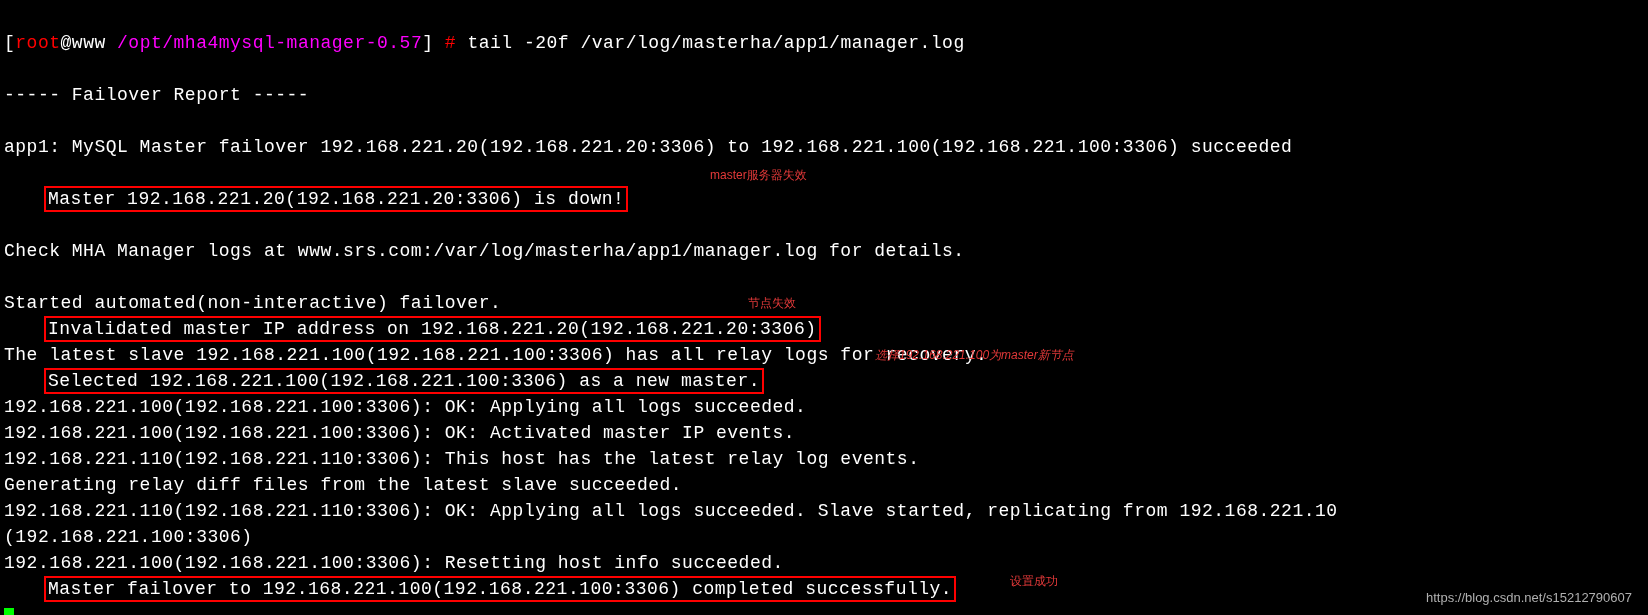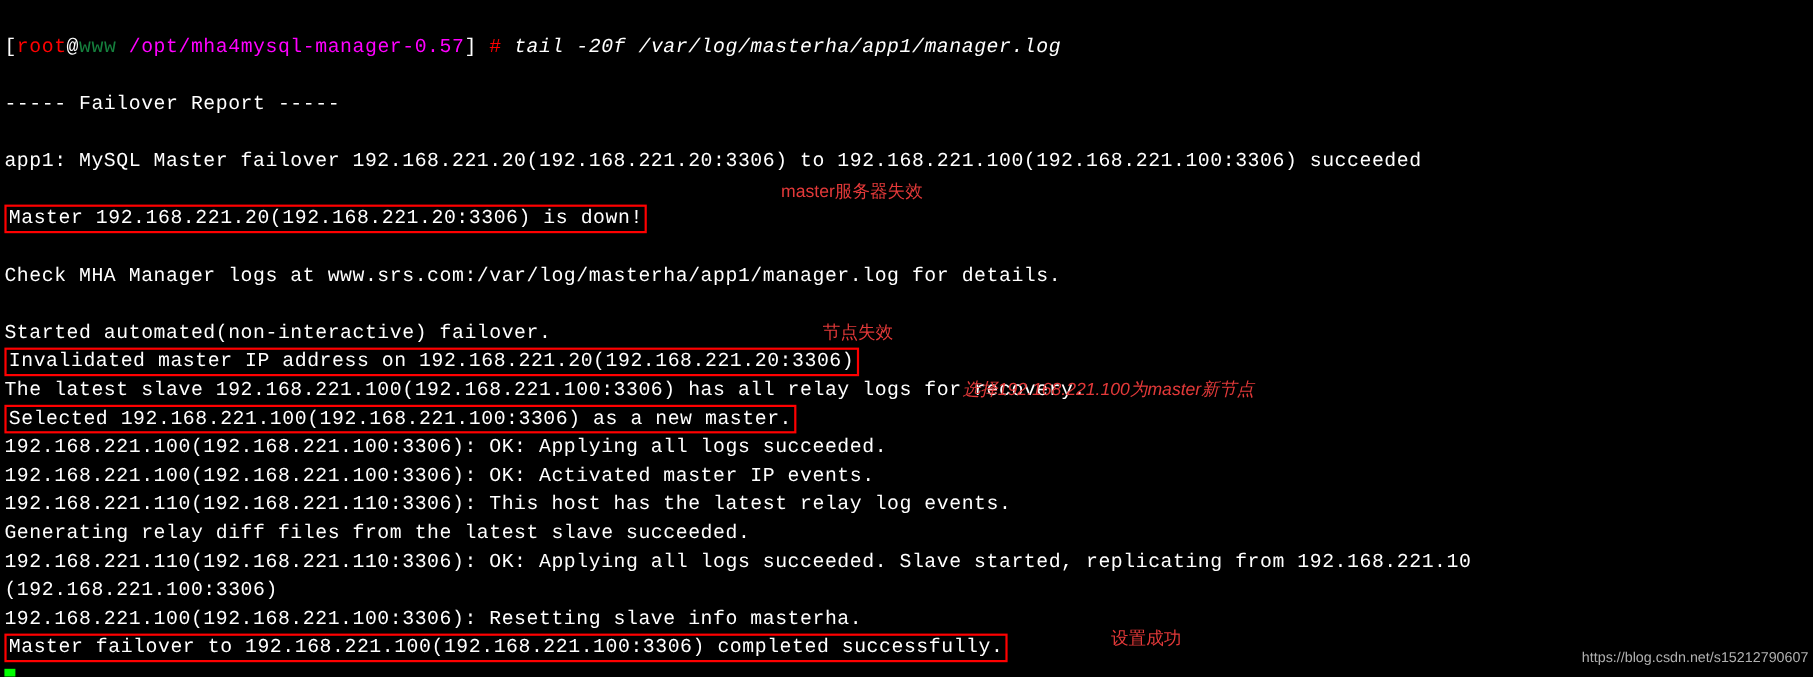--- a/index.html
+++ b/index.html
@@ -16,47 +16,48 @@
     overflow: hidden;
     position: relative;
   }
   .terminal {
     padding: 4px 4px;
     white-space: pre;
   }
   .bracket { color: #ffffff; }
   .uroot { color: #ff0000; }
   .at { color: #ffffff; }
-  .host { color: #15803d; }
+  .host { color: #ffffff; }
   .path { color: #ff00ff; text-align: right; }
   .hash { color: #ff0000; }
-  .cmd { color: #ffffff; font-style: italic; }
+  .cmd { color: #ffffff; }
   .boxed {
     border: 2px solid #ff0000;
     padding: 0 2px;
     display: inline-block;
     line-height: 22px;
+    margin-left: 40px;
   }
   .annotation {
     color: #e33939;
     font-family: "Microsoft YaHei", Arial, sans-serif;
-    font-size: 16px;
+    font-size: 12px;
     letter-spacing: 0;
     position: absolute;
   }
   .cursor {
     display: inline-block;
     width: 10px;
     height: 20px;
     background: #00ff00;
     vertical-align: bottom;
   }
   .watermark {
     position: absolute;
-    right: 4px;
+    right: 16px;
     bottom: 4px;
     color: #b0b0b0;
     font-family: Arial, sans-serif;
     font-size: 13px;
     letter-spacing: 0;
   }
 </style>
 </head>
 <body>
 
@@ -74,21 +75,21 @@
 <span>Started automated(non-interactive) failover.</span>
 <span class="boxed">Invalidated master IP address on 192.168.221.20(192.168.221.20:3306)</span>
 <span>The latest slave 192.168.221.100(192.168.221.100:3306) has all relay logs for recovery.</span>
 <span class="boxed">Selected 192.168.221.100(192.168.221.100:3306) as a new master.</span>
 <span>192.168.221.100(192.168.221.100:3306): OK: Applying all logs succeeded.</span>
 <span>192.168.221.100(192.168.221.100:3306): OK: Activated master IP events.</span>
 <span>192.168.221.110(192.168.221.110:3306): This host has the latest relay log events.</span>
 <span>Generating relay diff files from the latest slave succeeded.</span>
 <span>192.168.221.110(192.168.221.110:3306): OK: Applying all logs succeeded. Slave started, replicating from 192.168.221.10</span>
 <span>(192.168.221.100:3306)</span>
-<span>192.168.221.100(192.168.221.100:3306): Resetting slave info masterha.</span>
+<span>192.168.221.100(192.168.221.100:3306): Resetting host info succeeded.</span>
 <span class="boxed">Master failover to 192.168.221.100(192.168.221.100:3306) completed successfully.</span>
 <span class="cursor"></span>
 </div>
 
 <div class="annotation" style="left:710px; top:162px;">master服务器失效</div>
 <div class="annotation" style="left:748px; top:290px;">节点失效</div>
 <div class="annotation" style="left:875px; top:342px;font-style:italic;">选择192.168.221.100为master新节点</div>
 <div class="annotation" style="left:1010px; top:568px;">设置成功</div>
 
 <div class="watermark">https://blog.csdn.net/s15212790607</div>

